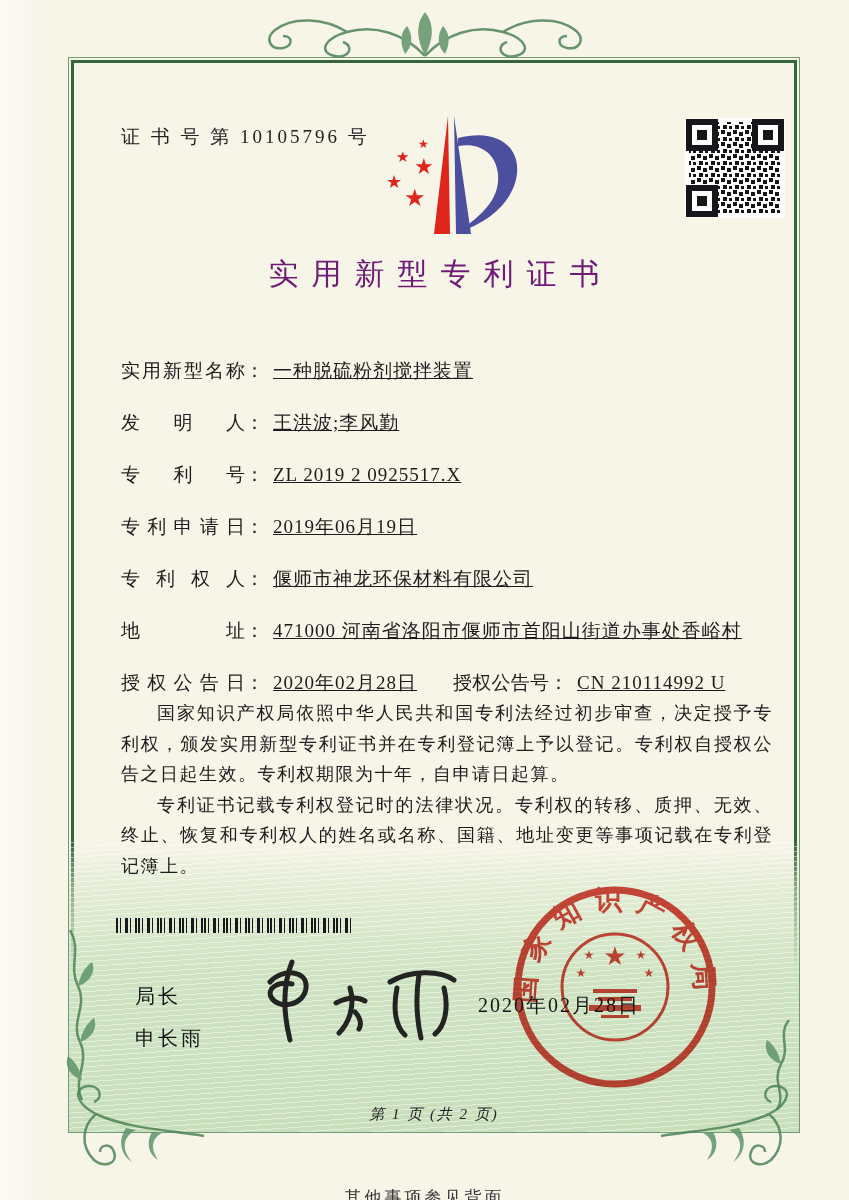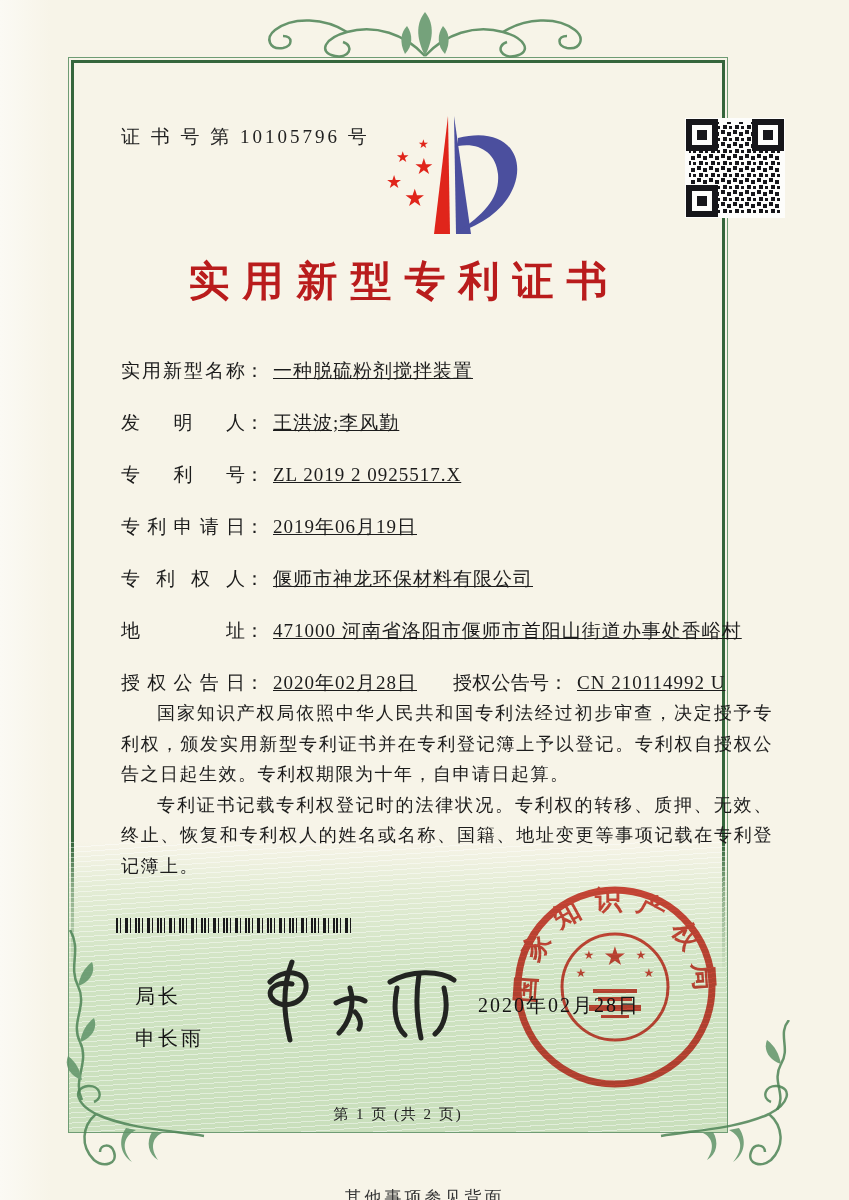--- a/index.html
+++ b/index.html
@@ -3,42 +3,42 @@
 <meta charset="utf-8">
 <style>
   html,body{margin:0;padding:0;}
   body{
     width:849px;height:1200px;position:relative;overflow:hidden;
     background:linear-gradient(90deg,#fbfaf4 0%,#f7f4e8 6%,#f7f4e8 100%);
     font-family:"Liberation Serif","DejaVu Serif",serif;
     color:#1c1c1c;
   }
   .frame{
-    position:absolute;left:68px;top:57px;width:660px;height:1076px;
+    position:absolute;left:68px;top:57px;width:732px;height:1076px;
     border:1px solid #6f9c74;box-sizing:border-box;
   }
   .frame-inner{
     position:absolute;inset:2px;border:3px solid #35663c;box-sizing:border-box;
   }
   .green-band{
     position:absolute;left:0;right:0;bottom:0;height:290px;
     background:linear-gradient(180deg,rgba(214,232,202,0) 0%,rgba(211,230,197,.55) 16%,#cfe3c2 45%,#c9dfbc 100%);
   }
   .green-band::after{
     content:"";position:absolute;inset:0;
     background:repeating-linear-gradient(176deg,rgba(255,255,255,.45) 0 1px,rgba(255,255,255,0) 1px 5px);
   }
   .cert-no{
     position:absolute;left:52px;top:66px;font-size:19px;letter-spacing:3px;color:#222;
   }
   .logo{position:absolute;left:305px;top:52px;width:165px;height:130px;}
   .qr{position:absolute;left:616px;top:60px;width:100px;height:100px;background:#fdfdfb;}
   .title{
     position:absolute;left:0;right:0;top:196px;text-align:center;
-    font-size:41px;font-weight:bold;letter-spacing:13px;color:#b91c1c;text-indent:13px;
+    font-size:30px;font-weight:normal;letter-spacing:13px;color:#701a75;text-indent:13px;
   }
   .fields{position:absolute;left:52px;top:298px;width:650px;font-size:19px;}
   .field-row{display:flex;margin-bottom:23px;line-height:29px;white-space:nowrap;}
   .f-label{display:inline-block;width:124px;text-align:justify;text-align-last:justify;flex:none;}
   .f-colon{flex:none;}
   .f-value{margin-left:9px;letter-spacing:1px;text-decoration:underline;}
   .pair{display:flex;}
   .pair-2{margin-left:36px;}
   .pair-2 .f-label{width:96px;}
   .paragraphs{
@@ -53,21 +53,21 @@
       #18181a 9px 12px,transparent 12px 14px,#18181a 14px 15px,transparent 15px 19px,
       #18181a 19px 21px,transparent 21px 22px);
   }
   .signer{position:absolute;left:66px;top:925px;font-size:20px;letter-spacing:3px;color:#161616;}
   .signer div{margin-bottom:15px;}
   .signature{position:absolute;left:185px;top:890px;width:220px;height:105px;}
   .seal{position:absolute;left:440px;top:823px;width:212px;height:212px;mix-blend-mode:multiply;opacity:.93;}
   .seal-date{
     position:absolute;left:478px;top:992px;font-size:20px;letter-spacing:2px;color:#141414;white-space:nowrap;
   }
-  .page-info{position:absolute;left:0;right:0;top:1047px;text-align:center;font-size:15px;letter-spacing:2px;color:#222;}
+  .page-info{position:absolute;left:0;right:0;top:1047px;text-align:center;font-size:15px;letter-spacing:2px;color:#222;font-style:italic;}
   .back-note{position:absolute;left:0;right:0;top:1150px;text-align:center;font-size:17px;letter-spacing:3px;color:#333;margin-top:36px;}
   .ornament{position:absolute;pointer-events:none;}
   .orn-top{left:255px;top:6px;width:340px;height:56px;}
   .orn-bl{left:56px;top:1078px;width:150px;height:92px;}
   .orn-br{right:40px;top:1078px;width:150px;height:92px;transform:scaleX(-1);}
   .orn-left-vine{left:58px;top:930px;width:40px;height:170px;}
   .orn-right-vine{right:48px;top:1020px;width:40px;height:90px;transform:scaleX(-1);}
 </style>
 </head>
 <body>

